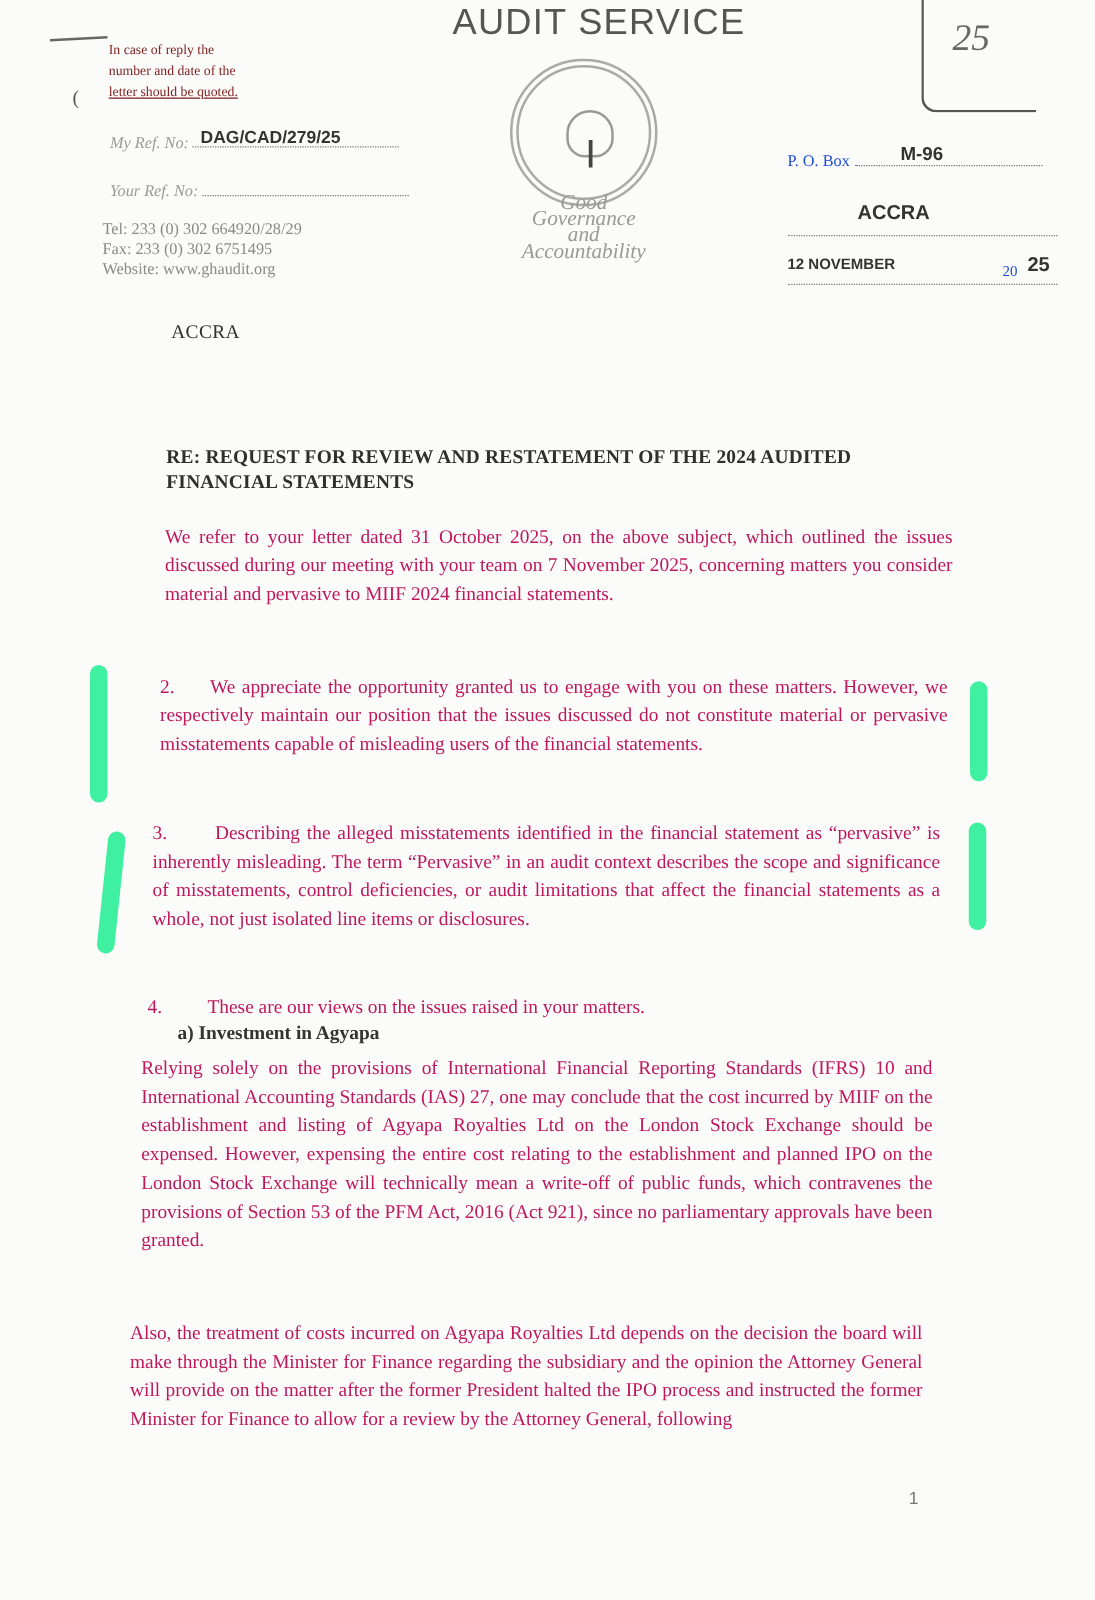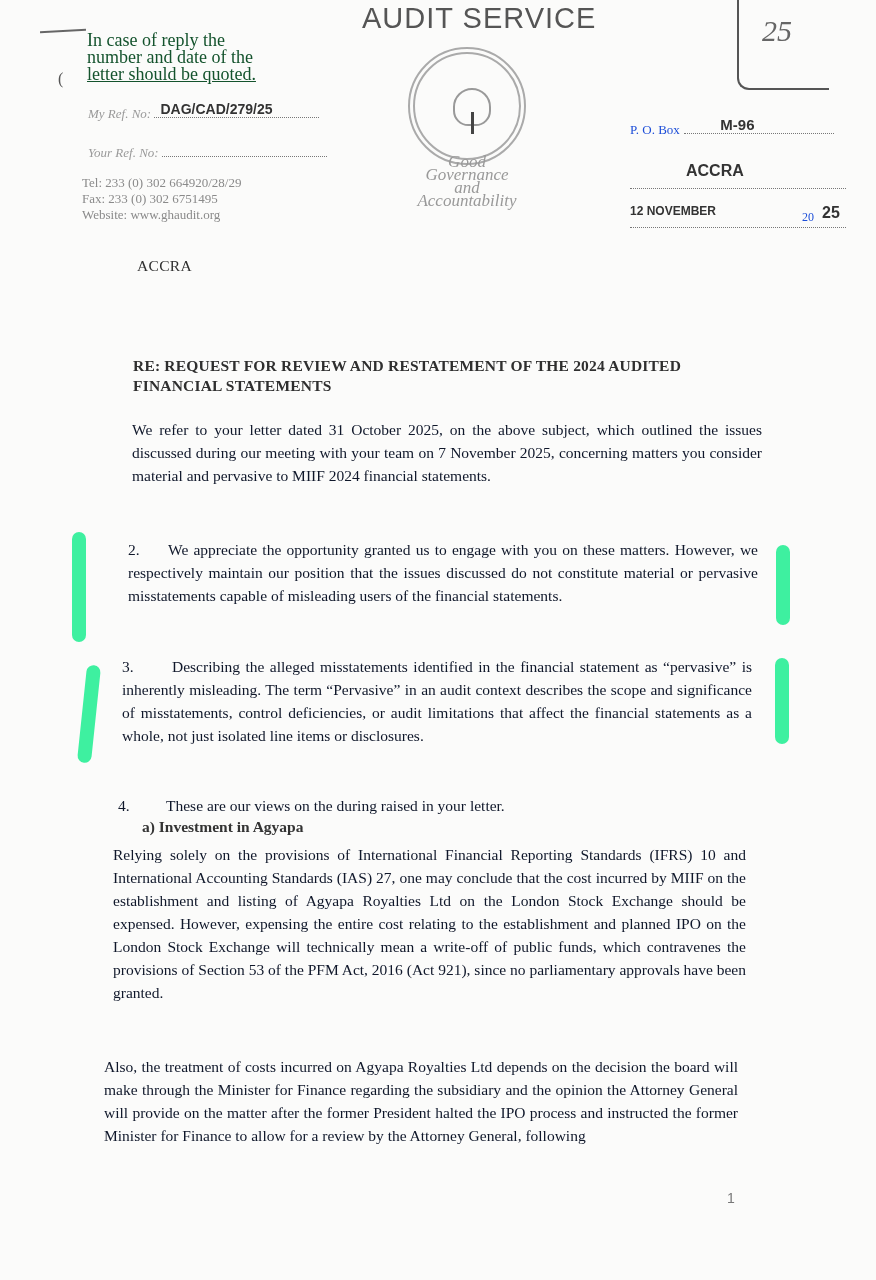--- a/index.html
+++ b/index.html
@@ -1,36 +1,36 @@
 <!DOCTYPE html>
 <html><head>
 <meta charset="utf-8">
 <style>
   html, body { margin:0; padding:0; }
   body { width:876px; height:1280px; background:#fbfbfa; position:relative; overflow:hidden;
          font-family:"Liberation Serif", serif; color:#3a3a3a; }
   .abs { position:absolute; }
   .faint { color:#1d4ed8; }
   .title { left:362px; top:2px; font-size:29px; letter-spacing:1px; color:#555; font-family:"Liberation Sans", sans-serif; }
-  .reply { left:87px; top:32px; font-size:18px; line-height:17px; color:#14532d; }
+  .reply { left:87px; top:32px; font-size:11px; line-height:17px; color:#7f1d1d; }
   .reply .u { text-decoration:underline; }
   .refrow { font-size:13px; font-style:italic; color:#9a9a9a; white-space:nowrap; }
   .dots { display:inline-block; border-bottom:1.5px dotted #777; height:12px; vertical-align:baseline; position:relative; }
   .refval { position:absolute; left:6px; bottom:0px; font-style:normal; font-family:"Liberation Sans", sans-serif; font-weight:bold; color:#333; font-size:14px; }
   .contact { left:82px; top:175px; font-size:13px; line-height:16px; color:#8a8a8a; }
   .seal { left:408px; top:47px; width:118px; height:118px; border-radius:50%; border:7px double #aaa; box-sizing:border-box; }
   .seal .inner { position:absolute; left:38px; top:34px; width:34px; height:34px; border:2px solid #999; border-radius:50% 50% 40% 40%; }
   .seal .stem { position:absolute; left:56px; top:58px; width:3px; height:22px; background:#444; }
   .motto { left:412px; top:155px; font-size:17px; line-height:13px; font-style:italic; color:#999; text-align:center; width:110px; }
   .bracket { left:737px; top:0; width:90px; height:88px; border-left:2px solid #555; border-bottom:2px solid #555; border-bottom-left-radius:12px; }
   .hw25 { left:762px; top:14px; font-size:30px; font-style:italic; color:#666; }
   .addr-right { left:630px; width:216px; font-family:"Liberation Sans", sans-serif; font-weight:bold; color:#333; }
   .addressee { left:137px; top:256px; font-size:15.5px; line-height:20px; color:#2f2f2f; letter-spacing:0.3px; }
   .subject { left:133px; top:356px; width:640px; font-size:15.5px; line-height:20px; font-weight:bold; color:#2f2f2f; letter-spacing:0.2px; }
-  .para { font-size:15.5px; line-height:23px; text-align:justify; color:#0f172a; }
+  .para { font-size:15.5px; line-height:23px; text-align:justify; color:#be185d; }
   .para .num { display:inline-block; width:40px; }
   .heading-a { font-weight:bold; color:#333; font-size:15.5px; }
   .hl { background:#3ef0a0; border-radius:8px; width:14px; }
   .pagenum { left:727px; top:1190px; font-size:14px; color:#777; font-family:"Liberation Sans", sans-serif; }
 </style>
 </head>
 <body>
 
 <div class="abs title">AUDIT SERVICE</div>
 
@@ -102,20 +102,20 @@
   <span class="num">2.</span><span>We appreciate the opportunity granted us to engage with you on these matters.  However, we respectively maintain our position that the issues discussed do not constitute material or pervasive misstatements capable of misleading users of the financial statements.</span>
 </div>
 
 <div class="abs hl" style="left:82px;top:665px;height:98px;transform:rotate(6deg);"></div>
 <div class="abs hl" style="left:775px;top:658px;height:86px;"></div>
 <div class="abs para" style="left:122px;top:655px;width:630px;">
   <span class="num" style="width:50px;">3.</span><span>Describing the alleged misstatements identified in the financial statement as “pervasive” is inherently misleading. The term “Pervasive” in an audit context describes the scope and significance of misstatements, control deficiencies, or audit limitations that affect the financial statements as a whole, not just isolated line items or disclosures.</span>
 </div>
 
 <div class="abs para" style="left:118px;top:794px;width:640px;">
-  <span class="num" style="width:48px;">4.</span><span>These are our views on the during raised in your letter.</span>
+  <span class="num" style="width:48px;">4.</span><span>These are our views on the issues raised in your matters.</span>
 </div>
 <div class="abs heading-a" style="left:142px;top:818px;">a)  Investment in Agyapa</div>
 
 <div class="abs para" style="left:113px;top:843px;width:633px;">Relying solely on the provisions of International Financial Reporting Standards (IFRS) 10 and International Accounting Standards (IAS) 27, one may conclude that the cost incurred by MIIF on the establishment and listing of Agyapa Royalties Ltd on the London Stock Exchange should be expensed. However, expensing the entire cost relating to the establishment and planned IPO on the London Stock Exchange will technically mean a write-off of public funds, which contravenes the provisions of Section 53 of the PFM Act, 2016 (Act 921), since no parliamentary approvals have been granted.</div>
 <div class="abs para" style="left:104px;top:1055px;width:634px;">Also, the treatment of costs incurred on Agyapa Royalties Ltd depends on the decision the board will make through the Minister for Finance regarding the subsidiary and the opinion the Attorney General will provide on the matter after the former President halted the IPO process and instructed the former Minister for Finance to allow for a review by the Attorney General, following</div>
 
 <div class="abs pagenum">1</div>
 
 </body></html>

